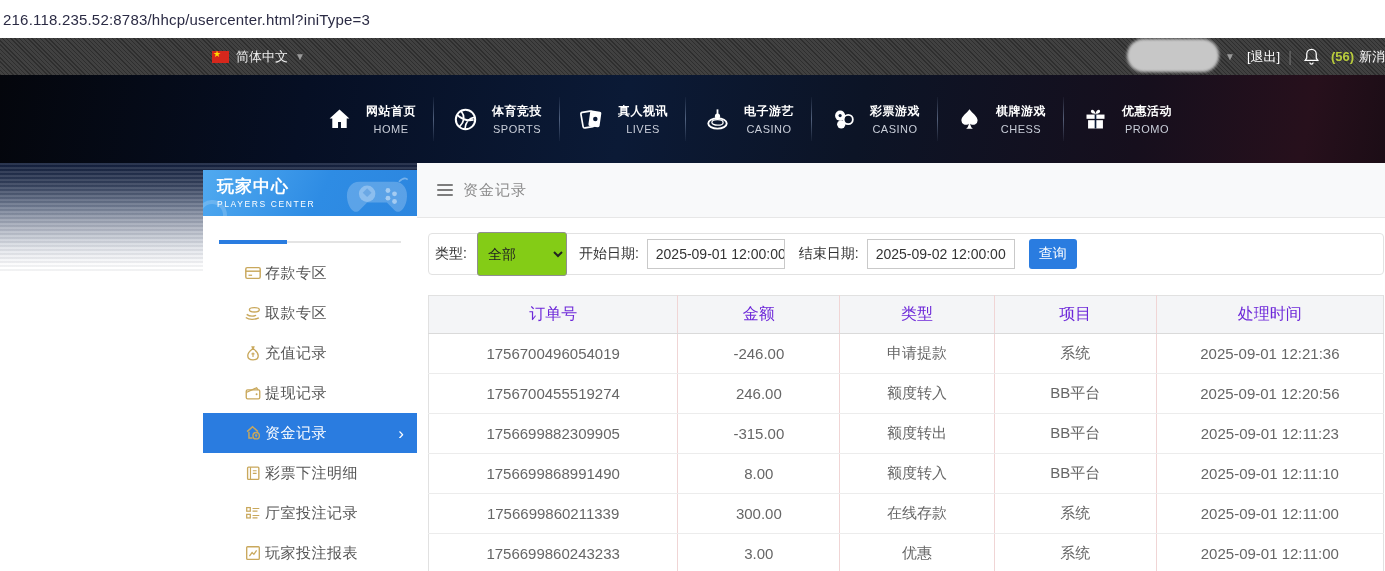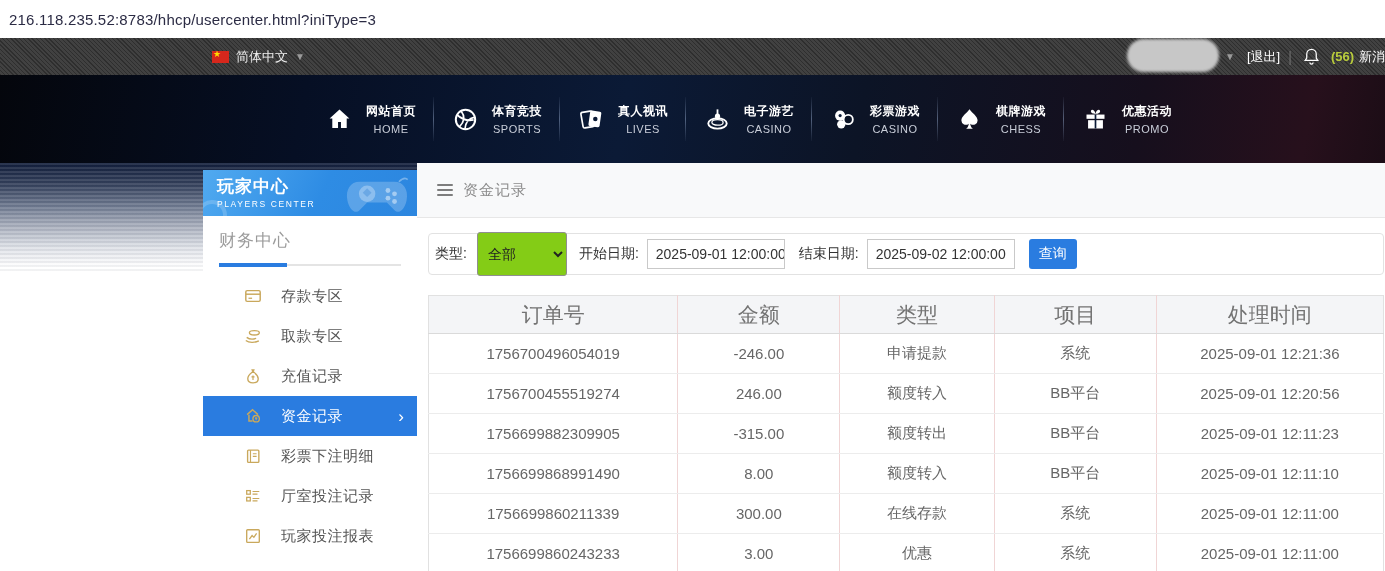--- a/index.html
+++ b/index.html
@@ -1,21 +1,21 @@
 <!DOCTYPE html>
 <html><head>
 <meta charset="utf-8">
 <style>
   * { margin:0; padding:0; box-sizing:border-box; }
   html,body { width:1385px; height:571px; overflow:hidden; }
   body { font-family:"Liberation Sans","DejaVu Sans",sans-serif; background:#fff; position:relative; }
 
   
   .url-bar { position:absolute; left:0; top:0; width:1385px; height:38px; background:#fff;
-             display:flex; align-items:center; padding-left:9px; }
+             display:flex; align-items:center; padding-left:3px; }
   .url-text { font-size:15px; color:#2b2b44; letter-spacing:.2px; }
 
   
   .top-bar { position:absolute; left:0; top:38px; width:1385px; height:37px; background:#3b3b3b;
              background-image:repeating-linear-gradient(45deg, rgba(0,0,0,.22) 0 1px, rgba(255,255,255,.03) 1px 3px);
              overflow:hidden; }
   .lang-group { position:absolute; left:212px; top:0; height:37px; display:flex; align-items:center; gap:7px; cursor:pointer; }
   .flag { width:17px; height:12px; background:#d6271c; position:relative; flex:0 0 auto; }
   .flag .star { position:absolute; left:1px; top:-3px; color:#ffde00; font-size:9px; line-height:12px; }
   .lang-label { color:#efefef; font-size:13px; }
@@ -52,21 +52,21 @@
                     color:#fff; padding:5px 0 0 14px; position:relative; overflow:hidden; cursor:default; }
   .sb-title-zh { font-size:17px; font-weight:bold; letter-spacing:1px; position:relative; z-index:2; }
   .sb-title-en { font-size:8.5px; letter-spacing:1.6px; margin-top:1px; position:relative; z-index:2; }
   .sb-ghost { position:absolute; right:4px; top:3px; z-index:1; }
   .sb-ring { position:absolute; left:-6px; bottom:-14px; width:30px; height:30px; border:4px solid rgba(255,255,255,.18); border-radius:50%; z-index:1; }
   .sidebar-section { padding:13px 16px 0 16px; }
   .section-label { color:#9b9b9b; font-size:17px; letter-spacing:1px; }
   .section-underline { margin-top:12px; height:2px; background:#e4e4e4; position:relative; }
   .section-underline::after { content:""; position:absolute; left:0; top:-1px; width:68px; height:4px; background:#2a7ce0; }
   .sidebar-menu { margin-top:10px; }
-  .menu-item { height:40px; display:flex; align-items:center; padding-left:40px; gap:19px; cursor:pointer; position:relative; }
+  .menu-item { height:40px; display:flex; align-items:center; padding-left:40px; gap:3px; cursor:pointer; position:relative; }
   .menu-item .mi-label { color:#555; font-size:15px; letter-spacing:.5px; }
   .menu-item.active { background:#2a7ce0; }
   .menu-item.active .mi-label { color:#fff; }
   .mi-icon { width:19px; height:19px; display:flex; align-items:center; justify-content:center; }
   .mi-chevron { position:absolute; right:13px; color:#fff; font-size:17px; line-height:1; }
 
   
   .content { position:absolute; left:417px; top:163px; width:968px; height:408px; background:#fff; }
   .breadcrumb-bar { height:55px; background:#f8f9fa; border-bottom:1px solid #e7e7e7;
                     display:flex; align-items:center; padding-left:20px; }
@@ -85,21 +85,21 @@
   .date-input { margin-left:8px; height:30px; border:1px solid #c9c9c9; font-size:14px; color:#333;
                 padding-left:8px; font-family:"Liberation Sans","DejaVu Sans",sans-serif; }
   .start-input { width:138px; }
   .end-input { width:148px; }
   .lbl-end { margin-left:14px; }
   .search-btn { margin-left:14px; width:48px; height:30px; background:#2a7ce0; color:#fff; border:none;
                 border-radius:3px; font-size:14px; cursor:pointer; font-family:"Liberation Sans","DejaVu Sans",sans-serif; }
 
   .records { position:absolute; left:11px; top:132px; width:956px; border-collapse:collapse; table-layout:fixed;
              border:1px solid #e1e1e1; background:#fff; }
-  .records th { height:38px; background:#f4f5f7; color:#737373; font-size:21px; font-weight:normal;
+  .records th { height:38px; background:#f4f5f7; color:#6d28d9; font-size:16px; font-weight:normal;
                 border-right:1px solid #f0d5d5; border-bottom:1px solid #dadada; }
   .records td { height:40px; color:#666; font-size:15px; text-align:center;
                 border-right:1px solid #f0d5d5; border-bottom:1px solid #ececec; }
   .records th:last-child, .records td:last-child { border-right:none; }
 </style>
 </head>
 <body>
 
 <div class="url-bar">
   <span class="url-text">216.118.235.52:8783/hhcp/usercenter.html?iniType=3</span>
@@ -241,21 +241,20 @@
         <circle cx="42" cy="16" r="2.2" fill="rgba(255,255,255,.45)"></circle>
           <circle cx="48" cy="19" r="2.2" fill="rgba(255,255,255,.45)"></circle>
         <circle cx="42" cy="23" r="2.2" fill="rgba(255,255,255,.45)"></circle>
           <circle cx="48" cy="26" r="2.2" fill="rgba(255,255,255,.45)"></circle>
         <path d="M52 8c3-3 6-4 8-2" fill="none" stroke="rgba(255,255,255,.35)" stroke-width="1.5"></path>
       </svg>
     </span>
     <span class="sb-ring"></span>
   </div>
   <div class="sidebar-section">
-    <div class="section-label">财务中心</div>
     <div class="section-underline"></div>
   </div>
   <div class="sidebar-menu" id="sidebar-menu">
       <div class="menu-item">
         <span class="mi-icon">
           <svg viewBox="0 0 20 20" width="18" height="18">
             <rect x="2" y="4" width="16" height="12" rx="1.5" fill="none" stroke="#c9a85c" stroke-width="1.6"></rect>
             <path d="M2 8h16" stroke="#c9a85c" stroke-width="1.6"></path>
             <path d="M5 12.5h4" stroke="#c9a85c" stroke-width="1.4"></path>
           </svg>
@@ -274,20 +273,30 @@
       </div>
       <div class="menu-item">
         <span class="mi-icon">
           <svg viewBox="0 0 20 20" width="18" height="18">
             <path d="M8 2.5h4l-1.2 3h-1.6z" fill="#c9a85c"></path>
             <path d="M9 5.8C6.2 7.8 4.2 10.6 4.2 13c0 3 2.6 4.6 5.8 4.6s5.8-1.6 5.8-4.6c0-2.4-2-5.2-4.8-7.2z" fill="none" stroke="#c9a85c" stroke-width="1.5"></path>
             <path d="M10 9.5v5M8.3 11h3.4" stroke="#c9a85c" stroke-width="1.3"></path>
           </svg>
         </span>
         <span class="mi-label">充值记录</span>
+      </div>
+      <div class="menu-item">
+        <span class="mi-icon">
+          <svg viewBox="0 0 20 20" width="18" height="18">
+            <rect x="2.5" y="6.5" width="15" height="10" rx="1.5" fill="none" stroke="#c9a85c" stroke-width="1.5"></rect>
+            <path d="M2.5 9.5l11.5-5.3 1.7 2.3" fill="none" stroke="#c9a85c" stroke-width="1.4"></path>
+            <circle cx="14" cy="11.5" r="1.1" fill="#c9a85c"></circle>
+          </svg>
+        </span>
+        <span class="mi-label">提现记录</span>
       </div>
       <div class="menu-item active">
         <span class="mi-icon">
           <svg viewBox="0 0 20 20" width="18" height="18">
             <path d="M3.5 8.5 9.5 3l6 5.5" fill="none" stroke="#c9a85c" stroke-width="1.6"></path>
             <path d="M5.5 8.5v7h4" fill="none" stroke="#c9a85c" stroke-width="1.6"></path>
             <circle cx="13.5" cy="13" r="3.6" fill="none" stroke="#c9a85c" stroke-width="1.5"></circle>
             <path d="M12.2 12.4h2.6M13.5 11.3v3.4" stroke="#c9a85c" stroke-width="1.2"></path>
           </svg>
         </span>

